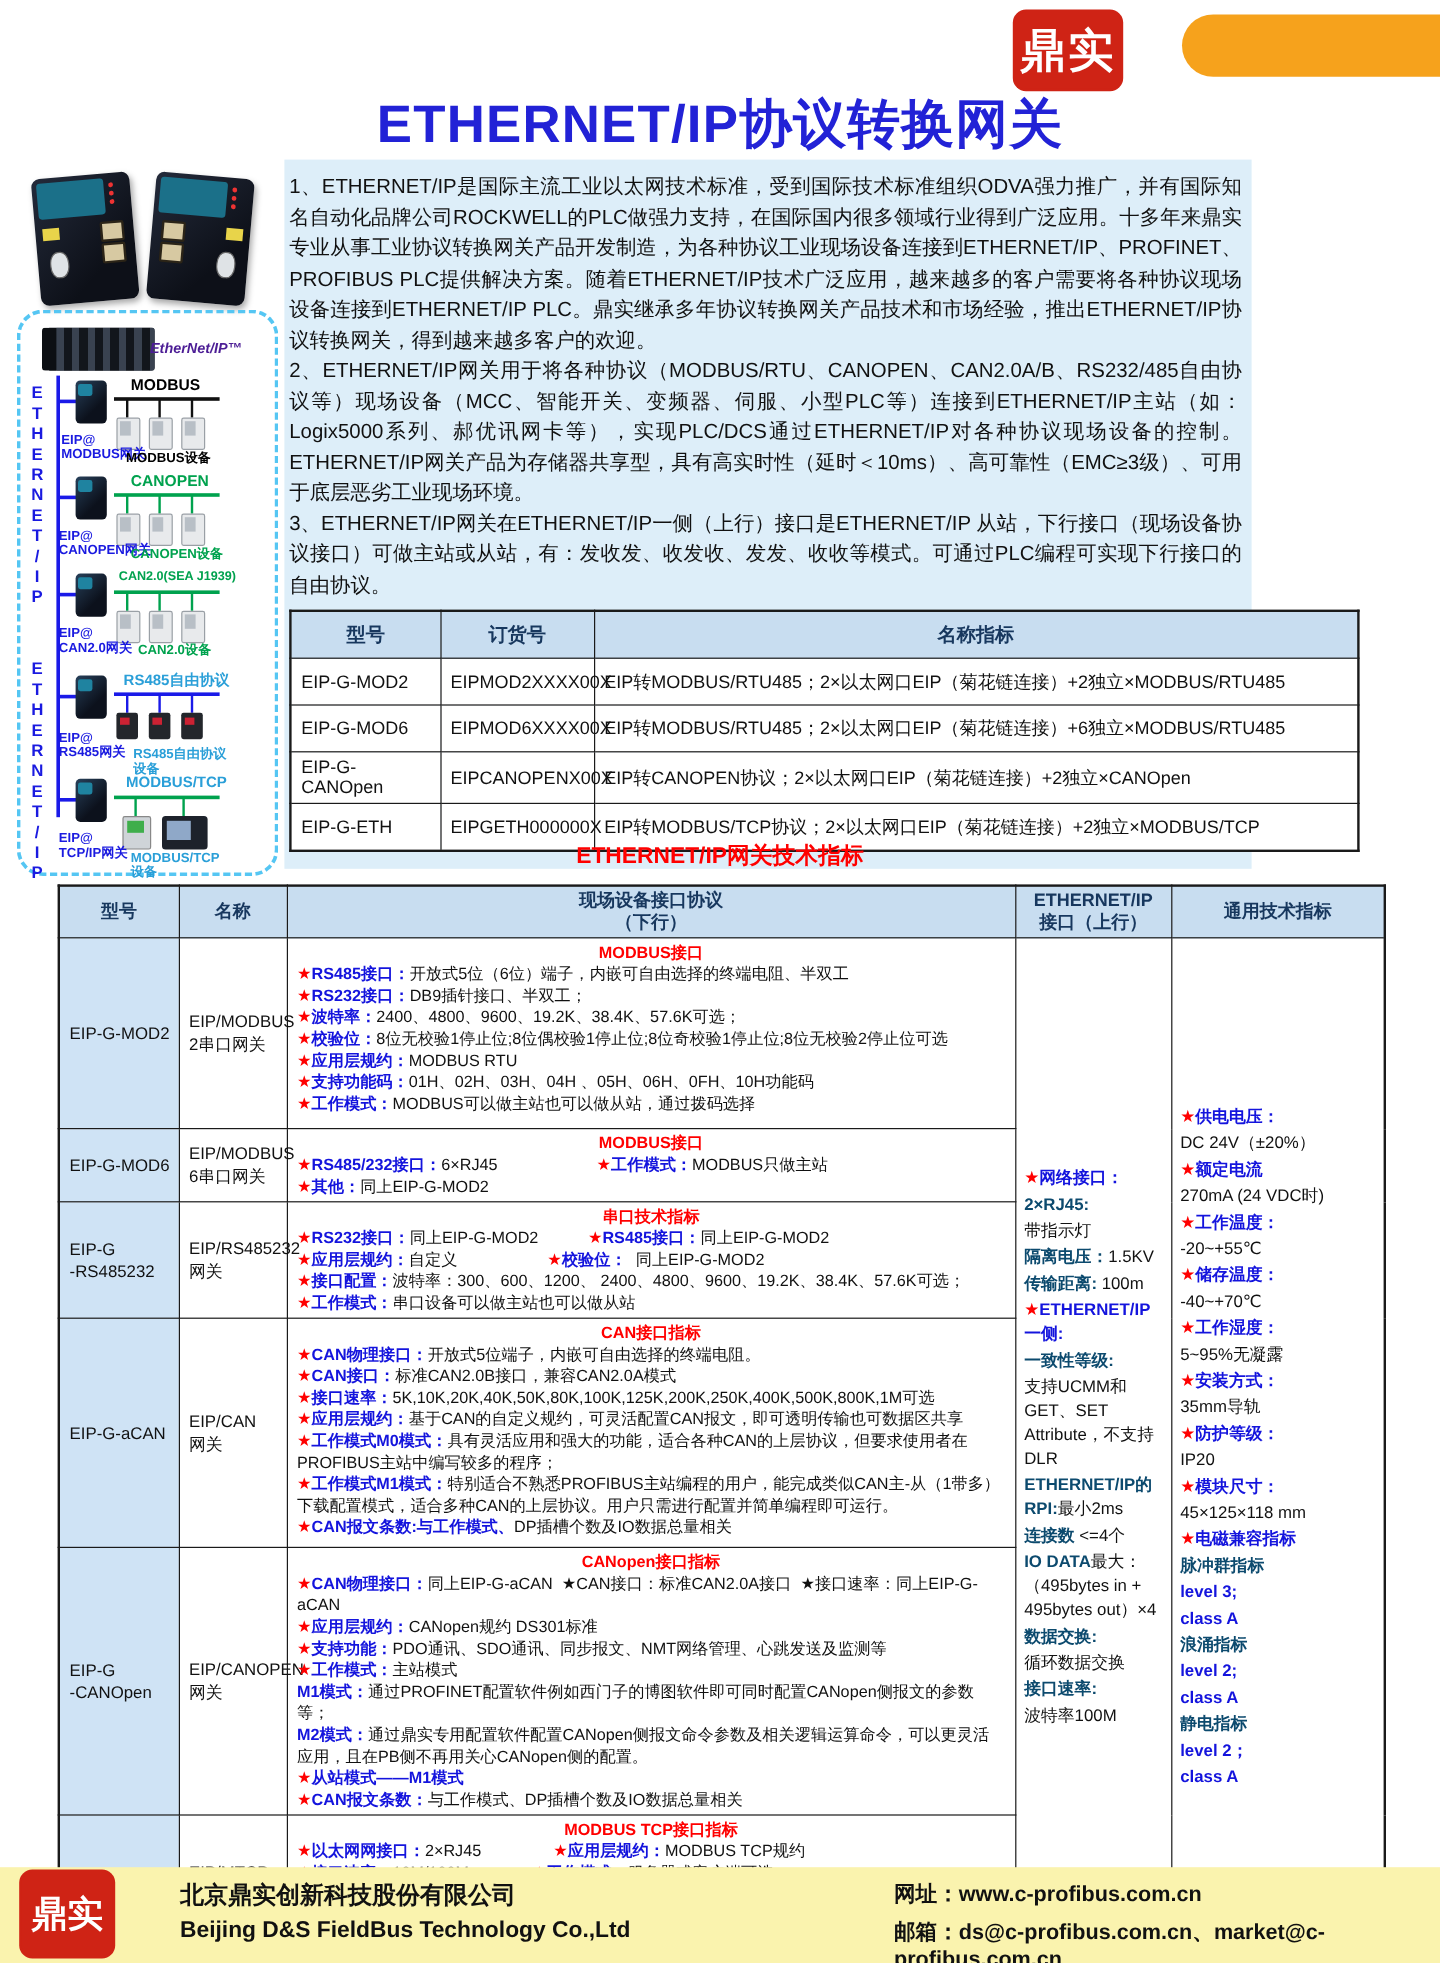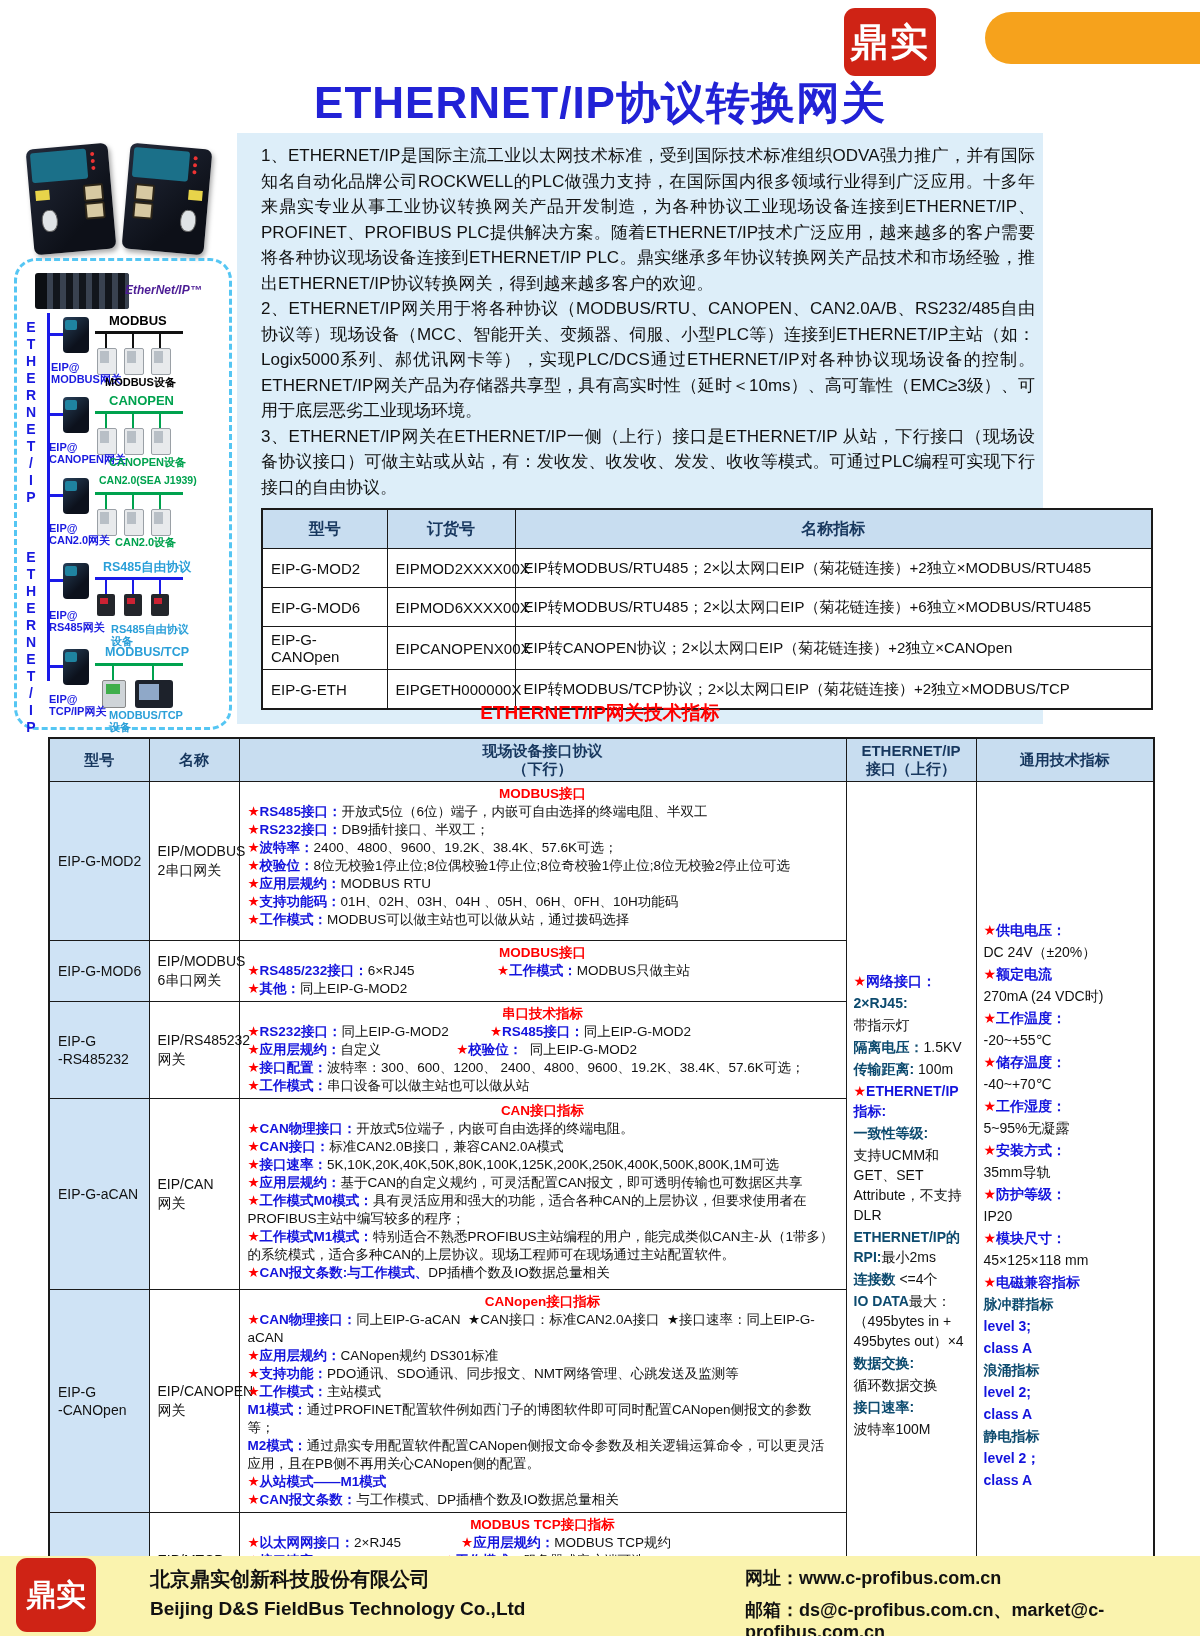--- a/index.html
+++ b/index.html
@@ -38,21 +38,21 @@
   .dev-dark{position:absolute;width:18px;height:22px;background:#23262b;border-radius:2px;}
   .dev-dark::before{content:"";position:absolute;left:3px;top:4px;width:8px;height:6px;background:#c23;}
   .dev-hmi1{position:absolute;width:22px;height:26px;background:#cfd4d8;border:1px solid #888;border-radius:2px;}
   .dev-hmi1::before{content:"";position:absolute;left:3px;top:3px;width:14px;height:10px;background:#3fae4b;}
   .dev-hmi2{position:absolute;width:38px;height:28px;background:#1d222b;border-radius:3px;}
   .dev-hmi2::before{content:"";position:absolute;left:4px;top:4px;width:20px;height:16px;background:#8fa8c8;}
   .c-black{color:#000000}.c-green{color:#00a24e}.c-blue{color:#2a9fd8}
   .l-black{background:#111}.l-green{background:#00a24e}.l-blue{background:#1a1ae8}
 
   
-  #blue-panel{position:absolute;left:237px;top:133px;width:806px;background:#ddeef9;padding:10px 8px 14px 24px;box-sizing:border-box;}
+  #blue-panel{position:absolute;left:237px;top:133px;width:806px;background:#ddeef9;padding:10px 8px 14px 4px;box-sizing:border-box;}
   .para{font-size:17px;line-height:25.5px;text-align:justify;color:#111;}
   .para .run-r{font-weight:bold;}
   #order-title{margin-top:10px;text-align:center;color:#f00;font-weight:bold;font-size:17px;}
   #order-table{margin:8px auto 0 auto;border-collapse:collapse;width:892px;table-layout:fixed;}
   #order-table th,#order-table td{border:1.6px solid #1a1a1a;font-size:15px;padding:4px 8px;background:#fff;}
   #order-table th{background:#c8ddf0;color:#17375e;font-size:16px;height:30px;}
   #order-table td{height:30px;color:#111;}
   #order-table{border:2.5px solid #1a1a1a;}
 
   
@@ -267,21 +267,21 @@
             <div class="tline"><span class="run-r">★</span><span class="run-b">应用层规约：</span><span class="run-k">MODBUS RTU</span></div>
             <div class="tline"><span class="run-r">★</span><span class="run-b">支持功能码：</span><span class="run-k">01H、02H、03H、04H 、05H、06H、0FH、10H功能码</span></div>
             <div class="tline"><span class="run-r">★</span><span class="run-b">工作模式：</span><span class="run-k">MODBUS可以做主站也可以做从站，通过拨码选择</span></div>
           </td>
       <td class="side-cell" rowspan="6">
             <div class="tline"><span class="run-r">★</span><span class="run-b">网络接口：</span></div>
             <div class="tline"><span class="run-g">2×RJ45:</span></div>
             <div class="tline"><span class="run-k">带指示灯</span></div>
             <div class="tline"><span class="run-g">隔离电压：</span><span class="run-k">1.5KV</span></div>
             <div class="tline"><span class="run-g">传输距离: </span><span class="run-k">100m</span></div>
-            <div class="tline"><span class="run-r">★</span><span class="run-b">ETHERNET/IP指标:</span></div>
+            <div class="tline"><span class="run-r">★</span><span class="run-b">ETHERNET/IP一侧:</span></div>
             <div class="tline"><span class="run-g">一致性等级:</span></div>
             <div class="tline"><span class="run-k">支持UCMM和GET、SET Attribute，不支持DLR</span></div>
             <div class="tline"><span class="run-g">ETHERNET/IP的RPI:</span><span class="run-k">最小2ms</span></div>
             <div class="tline"><span class="run-g">连接数</span><span class="run-k"> &lt;=4个</span></div>
             <div class="tline"><span class="run-g">IO DATA</span><span class="run-k">最大：（495bytes in + 495bytes out）×4</span></div>
             <div class="tline"><span class="run-g">数据交换:</span></div>
             <div class="tline"><span class="run-k">循环数据交换</span></div>
             <div class="tline"><span class="run-g">接口速率:</span></div>
             <div class="tline"><span class="run-k">波特率100M</span></div>
           </td>
@@ -341,21 +341,21 @@
       <td class="model-cell" style="height:186px;">EIP-G-aCAN</td>
       <td class="name-cell">EIP/CAN
 网关</td>
       <td class="spec-cell">
             <div class="tline center"><span class="run-r">CAN接口指标</span></div>
             <div class="tline"><span class="run-r">★</span><span class="run-b">CAN物理接口：</span><span class="run-k">开放式5位端子，内嵌可自由选择的终端电阻。</span></div>
             <div class="tline"><span class="run-r">★</span><span class="run-b">CAN接口：</span><span class="run-k">标准CAN2.0B接口，兼容CAN2.0A模式</span></div>
             <div class="tline"><span class="run-r">★</span><span class="run-b">接口速率：</span><span class="run-k">5K,10K,20K,40K,50K,80K,100K,125K,200K,250K,400K,500K,800K,1M可选</span></div>
             <div class="tline"><span class="run-r">★</span><span class="run-b">应用层规约：</span><span class="run-k">基于CAN的自定义规约，可灵活配置CAN报文，即可透明传输也可数据区共享</span></div>
             <div class="tline"><span class="run-r">★</span><span class="run-b">工作模式M0模式：</span><span class="run-k">具有灵活应用和强大的功能，适合各种CAN的上层协议，但要求使用者在PROFIBUS主站中编写较多的程序；</span></div>
-            <div class="tline"><span class="run-r">★</span><span class="run-b">工作模式M1模式：</span><span class="run-k">特别适合不熟悉PROFIBUS主站编程的用户，能完成类似CAN主-从（1带多）的系统模式，适合多种CAN的上层协议。现场工程师可在现场通过主站配置软件。</span></div>
+            <div class="tline"><span class="run-r">★</span><span class="run-b">工作模式M1模式：</span><span class="run-k">特别适合不熟悉PROFIBUS主站编程的用户，能完成类似CAN主-从（1带多）下载配置模式，适合多种CAN的上层协议。用户只需进行配置并简单编程即可运行。</span></div>
             <div class="tline"><span class="run-r">★</span><span class="run-b">CAN报文条数:与工作模式、</span><span class="run-k">DP插槽个数及IO数据总量相关</span></div>
           </td>
     </tr>
     <tr>
       <td class="model-cell" style="height:186px;">EIP-G
 -CANOpen</td>
       <td class="name-cell">EIP/CANOPEN
 网关</td>
       <td class="spec-cell">
             <div class="tline center"><span class="run-r">CANopen接口指标</span></div>

